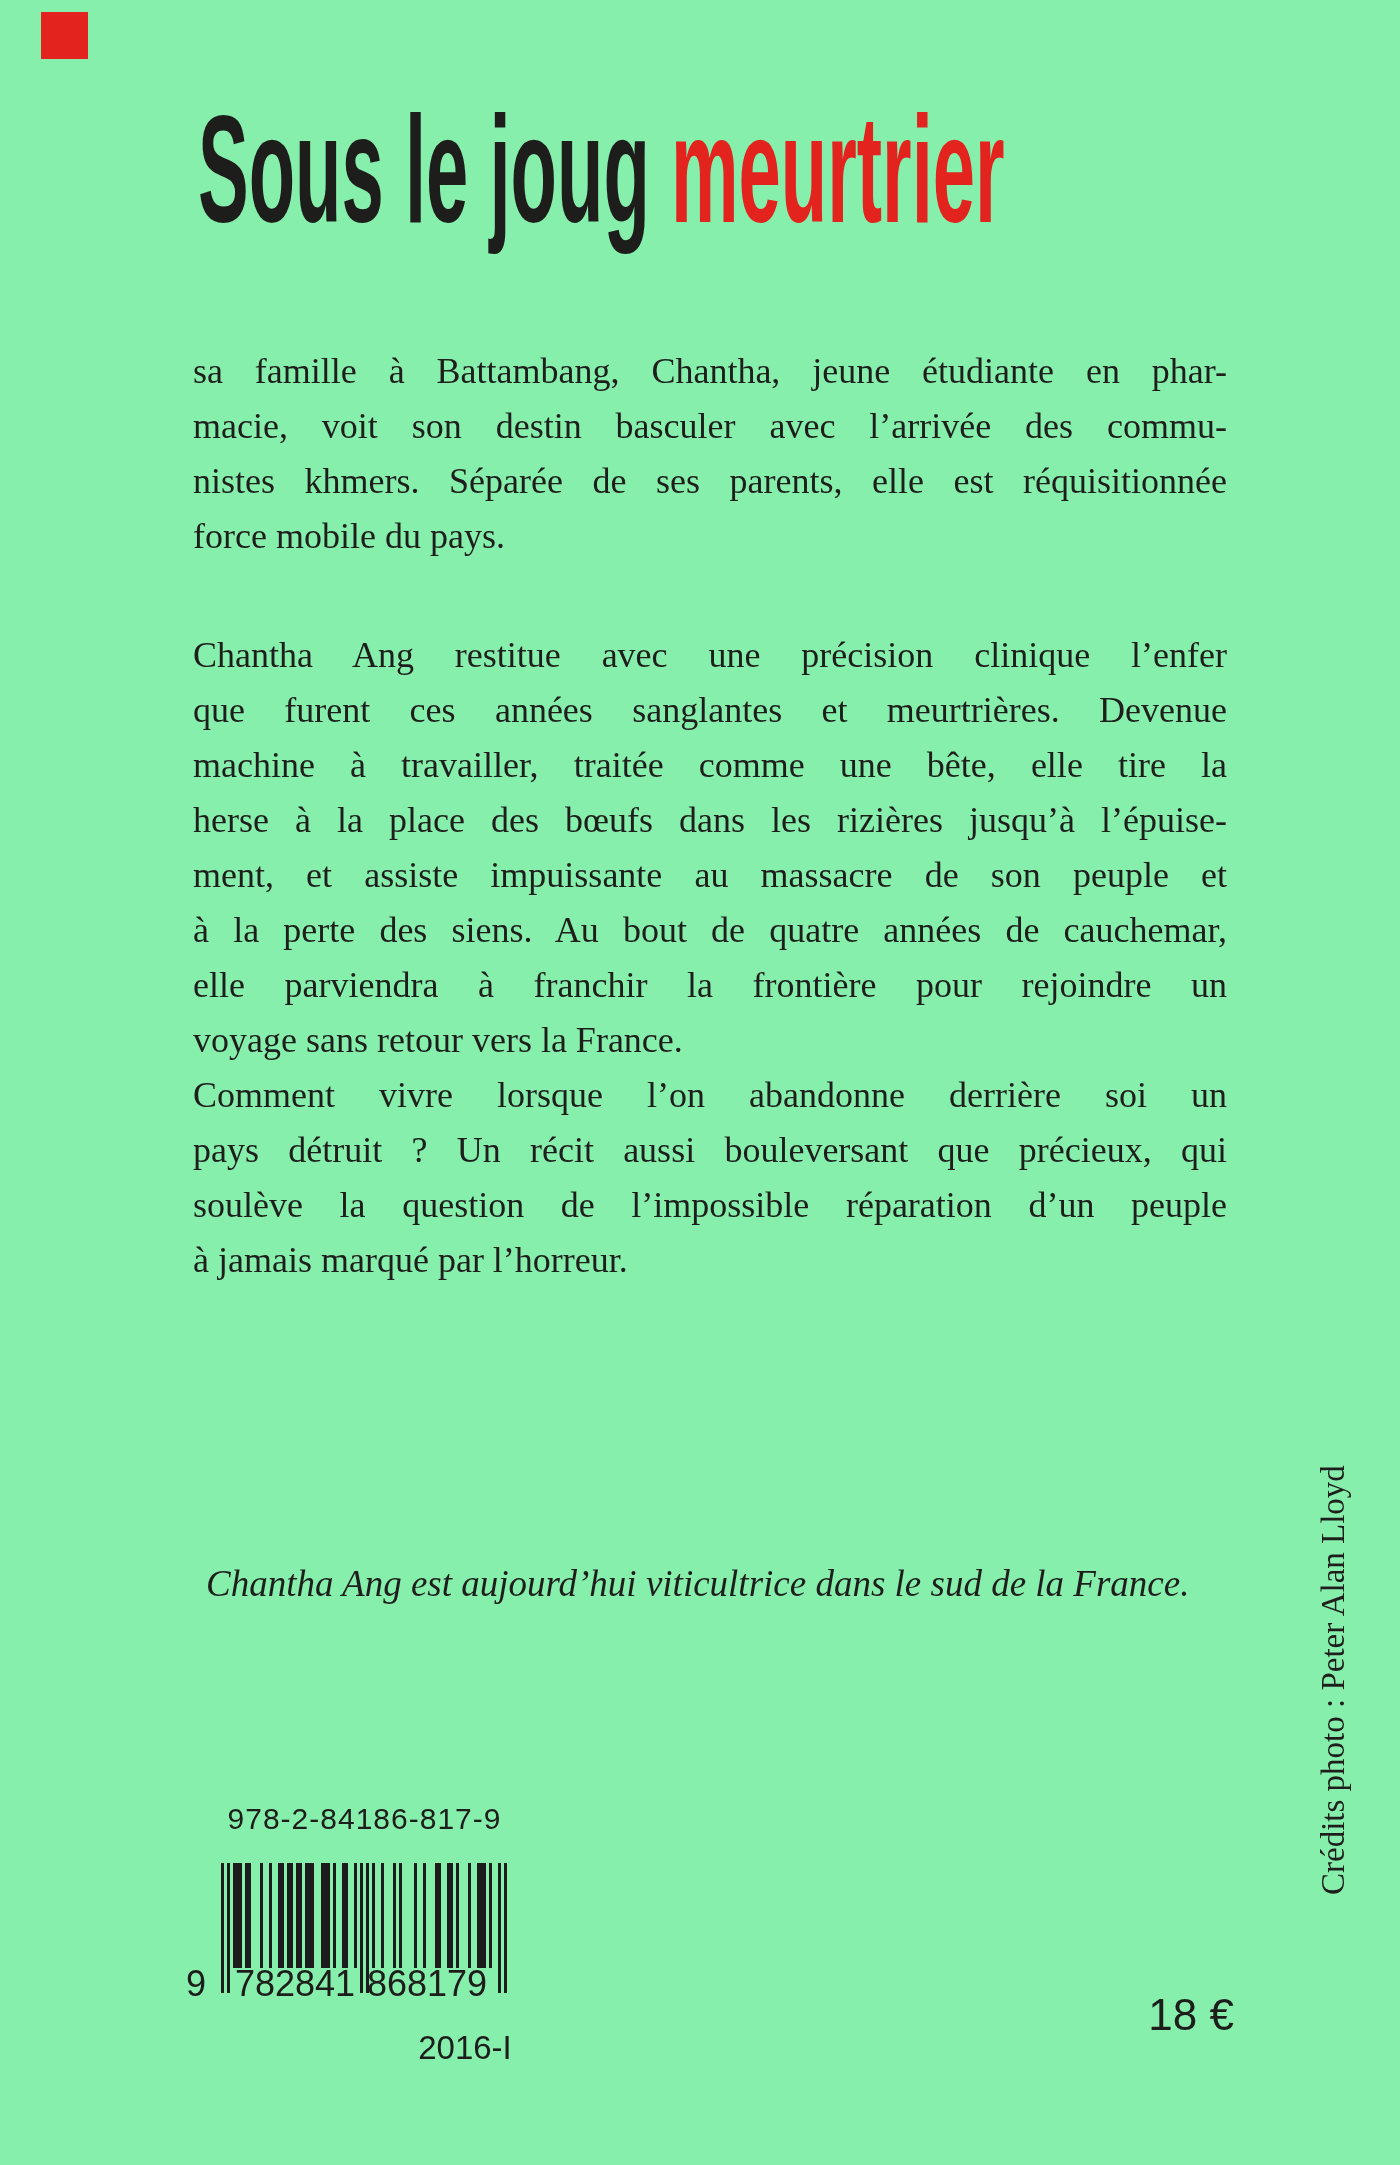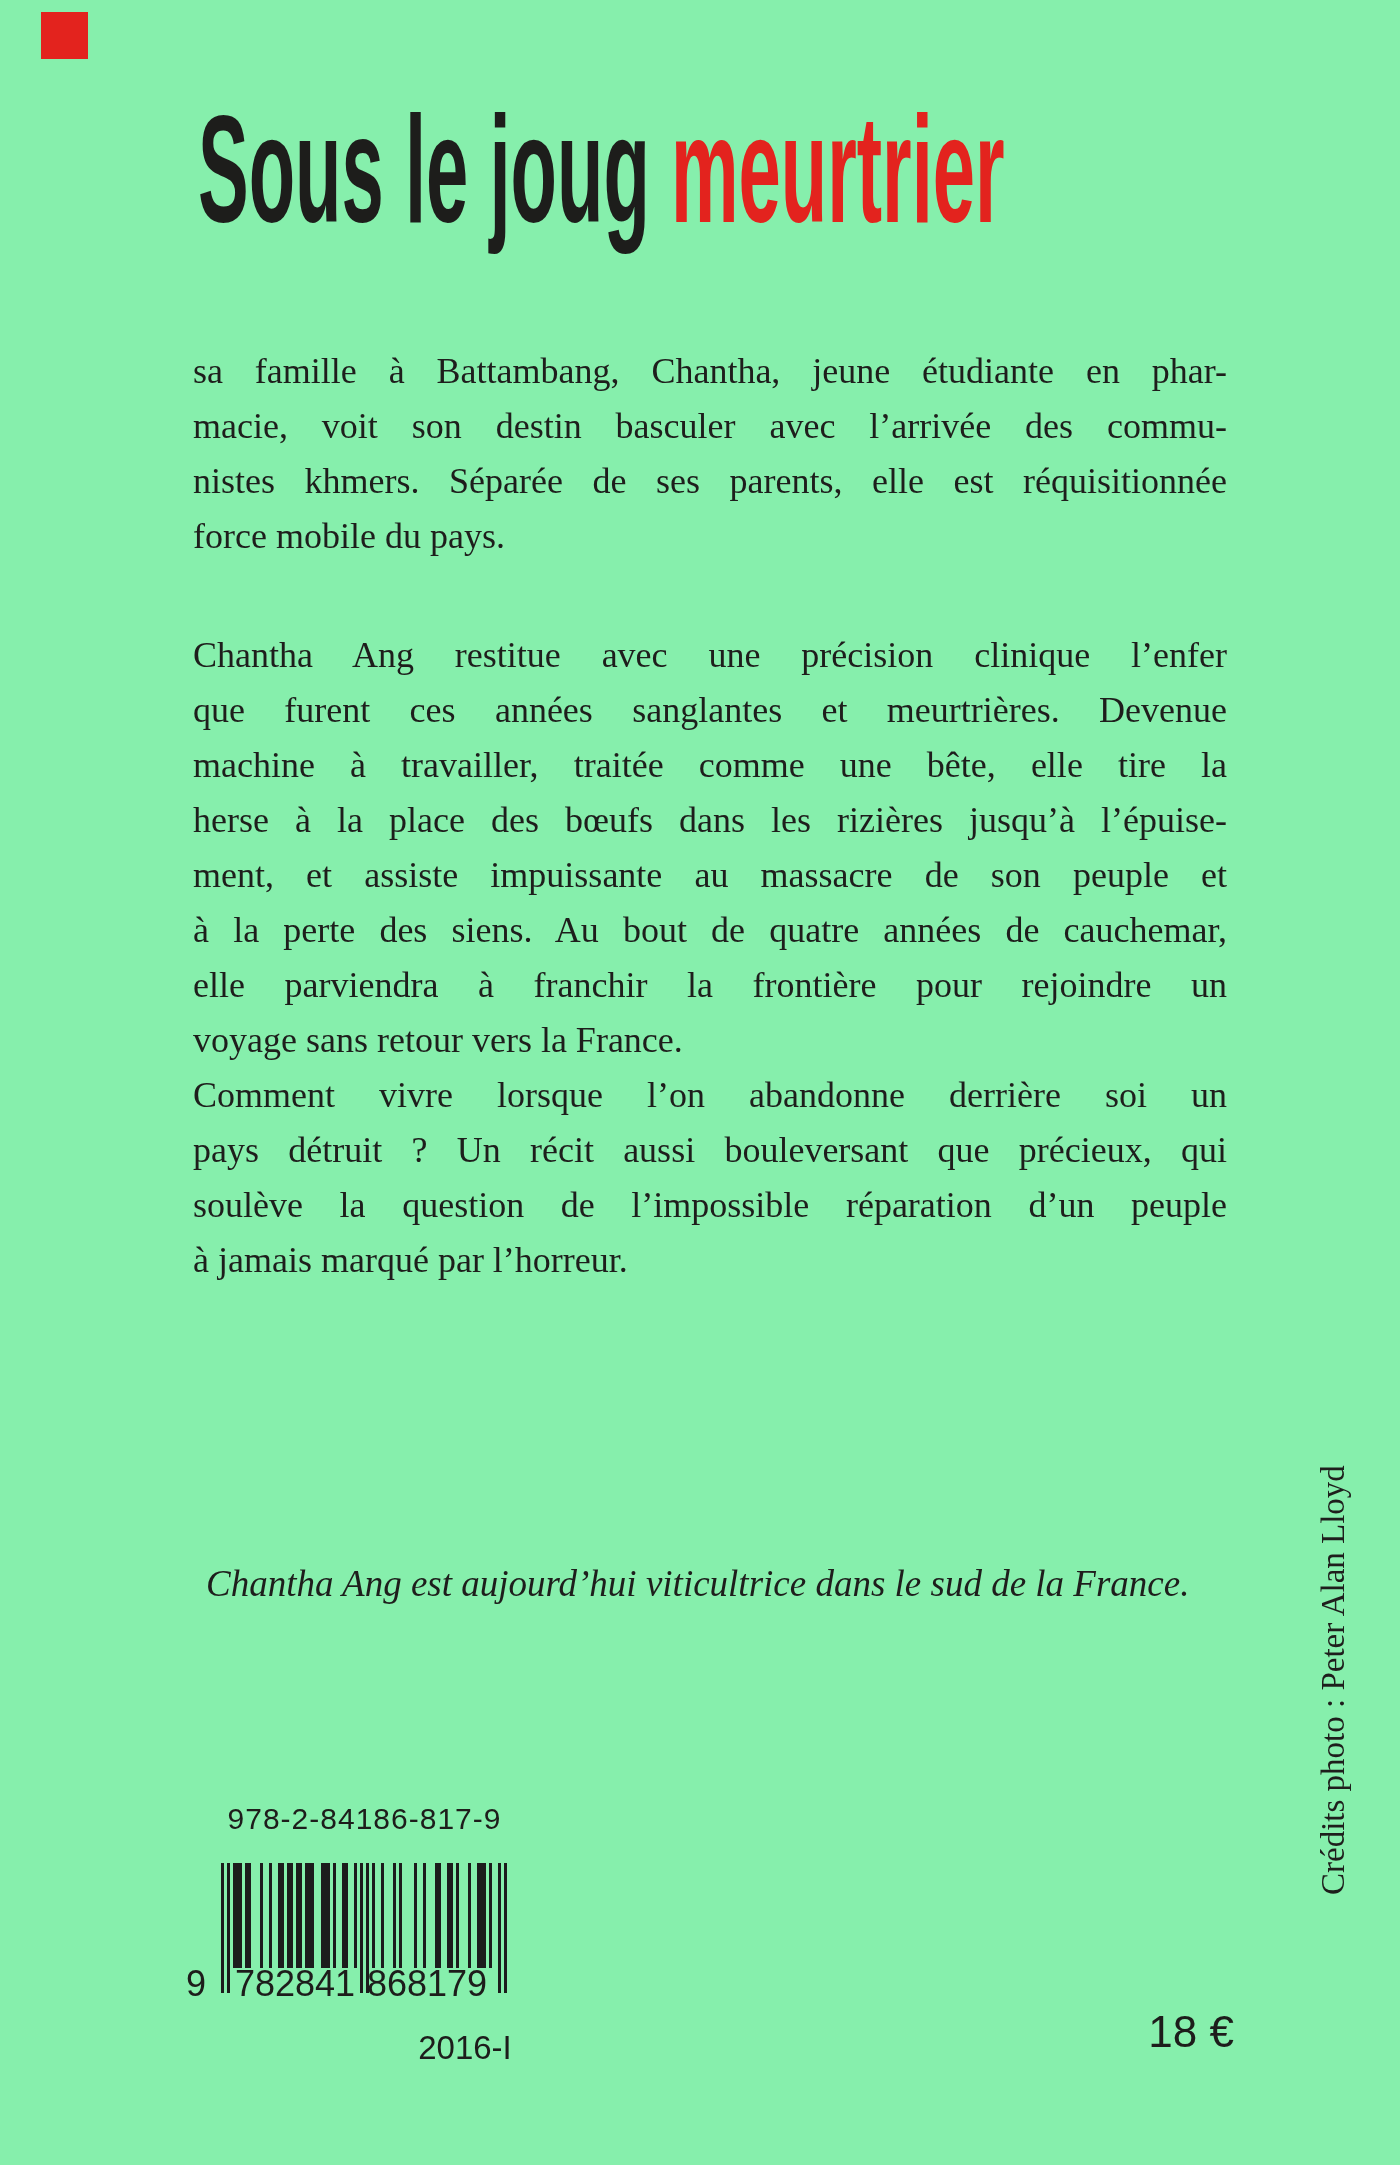--- a/index.html
+++ b/index.html
@@ -40,21 +40,21 @@
   .bar.tall{height:130px;}
   .bar.on{background:#1c1c1c;}
   .bc-digit{position:absolute;top:1966px;font-family:"Liberation Sans",sans-serif;
             font-size:36px;line-height:1;color:#1d1d1b;}
   .bc-d0{left:186px;}
   .bc-d1{left:234px;width:122px;text-align:center;}
   .bc-d2{left:366px;width:122px;text-align:center;}
   .edition{position:absolute;left:415px;top:2029px;width:100px;text-align:center;
            font-family:"Liberation Sans",sans-serif;font-size:33px;color:#1d1d1b;}
   .price{position:absolute;left:1094px;top:1990px;width:140px;text-align:right;
-         font-family:"Liberation Sans",sans-serif;font-size:44px;color:#1d1d1b;margin-top:17px;}
+         font-family:"Liberation Sans",sans-serif;font-size:44px;color:#1d1d1b;}
 </style>
 </head>
 <body>
 
 <div class="page">
 
   <div class="corner-square"></div>
 
   <h1 class="title" style="margin:0;">
     <span>Sous le joug </span><span class="red">meurtrier</span>

